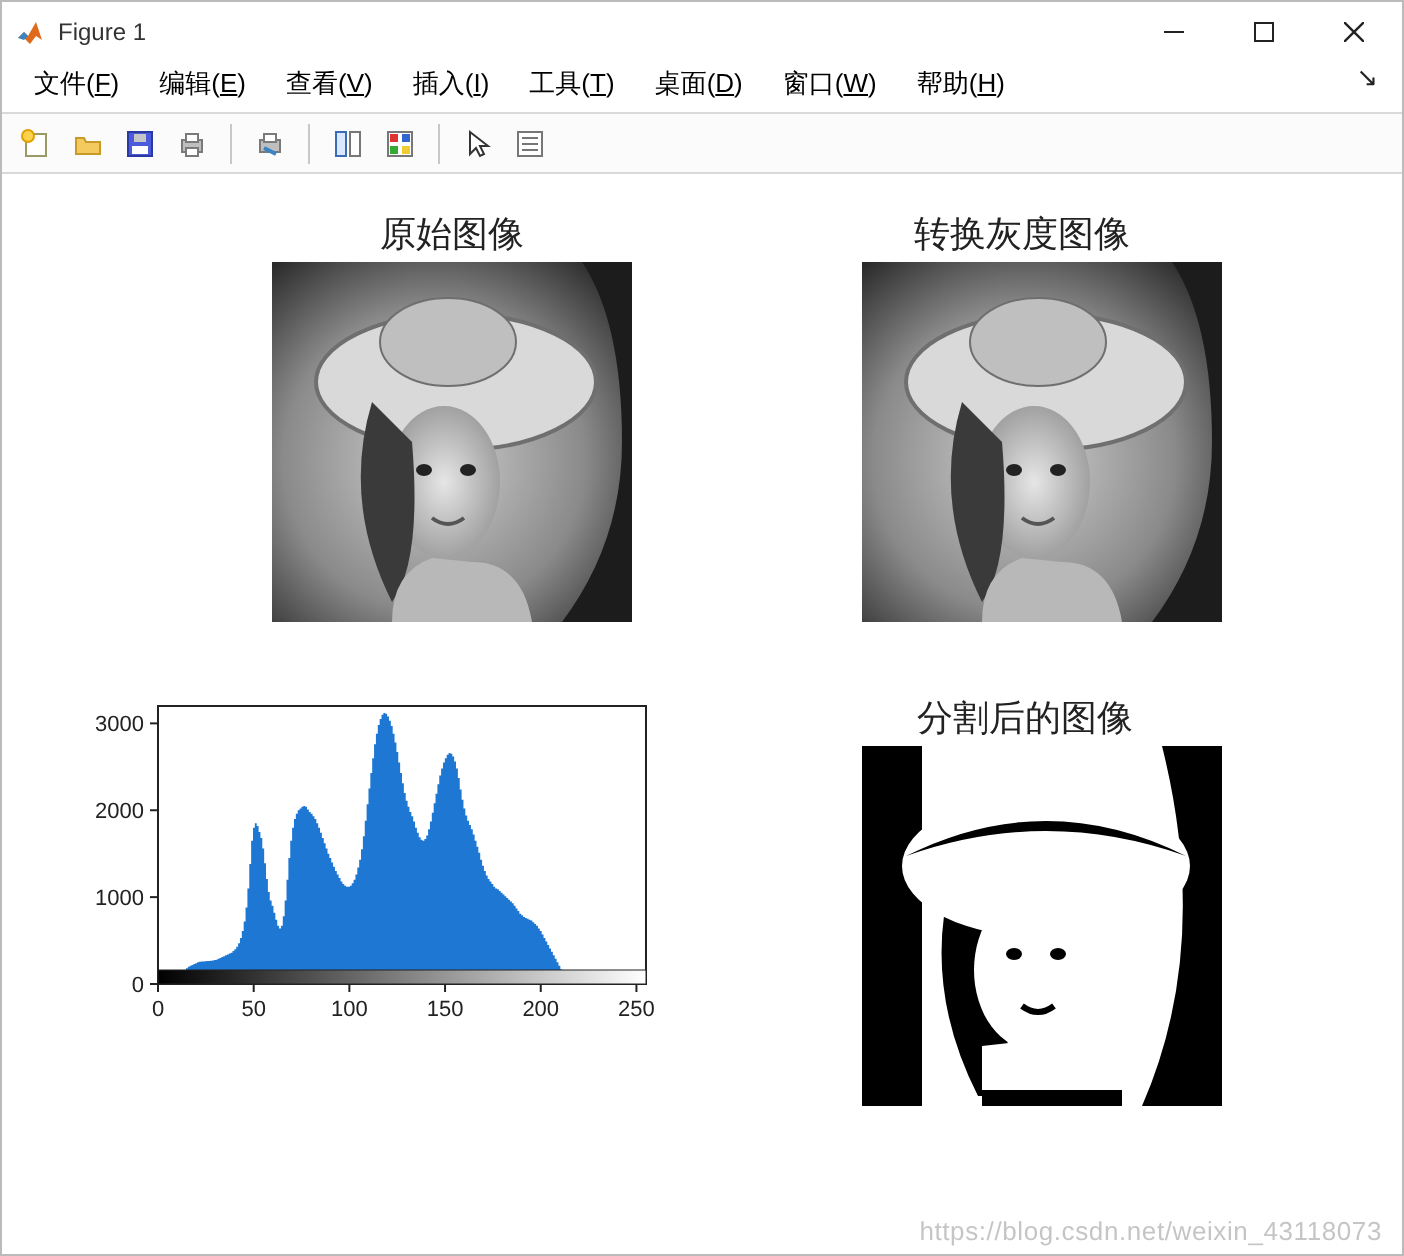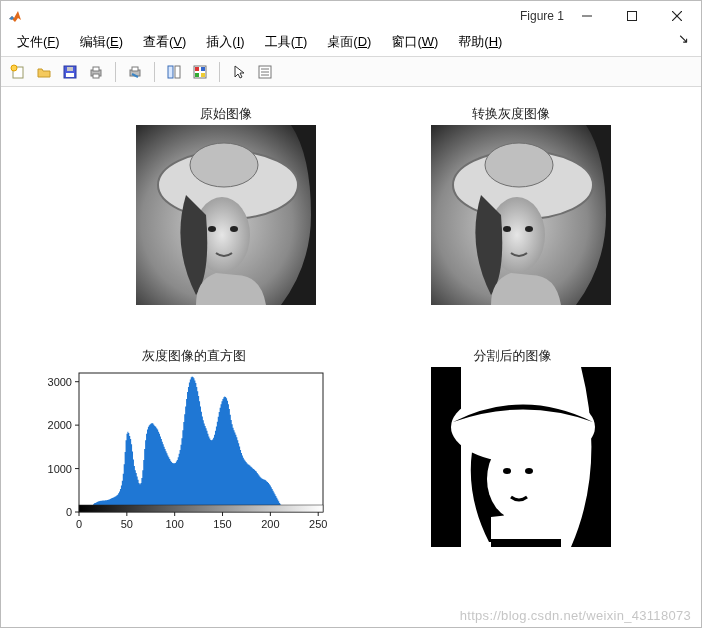--- a/index.html
+++ b/index.html
@@ -1,34 +1,34 @@
 <!DOCTYPE html>
 <html><head>
 <meta charset="utf-8">
 <style>
   * { box-sizing: border-box; margin: 0; padding: 0; }
   body { font-family: "Microsoft YaHei", "SimSun", sans-serif; background: #fff; width: 702px; height: 628px; overflow: hidden; position: relative; }
   .window { width: 702px; height: 628px; border: 1px solid #bbb; background: #fff; display: flex; flex-direction: column; }
   .titlebar { height: 30px; background: #fff; display: flex; align-items: center; padding: 0 2px; font-size: 12px; color: #333; }
   .titlebar .logo { width: 16px; height: 16px; margin: 0 6px 0 4px; display:inline-block; }
   .titlebar .logo svg { display:block; }
-  .titlebar .title { flex: 1; text-align: right; }
+  .titlebar .title { flex: 1; }
   .win-btn { width: 45px; height: 28px; display: flex; align-items: center; justify-content: center; color:#222; }
   .win-btn svg { display:block; }
   .menubar { height: 26px; display: flex; align-items: flex-start; padding: 0 6px; font-size: 13px; color: #000; border-bottom: 1px solid #d9d9d9; }
   .menubar .menu { padding: 2px 10px; cursor: default; }
   .menubar .menu u { text-decoration: underline; }
   .menubar .spacer { flex:1; }
   .menubar .dock { font-size: 13px; color:#222; padding-right:6px; }
   .toolbar { height: 30px; display: flex; align-items: center; padding: 2px 6px; border-bottom: 1px solid #d9d9d9; gap:4px; background:#fbfbfb; }
   .tb-btn { width: 22px; height: 22px; display:flex; align-items:center; justify-content:center; border:1px solid transparent; border-radius:2px; }
   .tb-sep { width:1px; height:20px; background:#c8c8c8; margin:0 4px; }
   .canvas { flex:1; position:relative; background:#fff; }
   .subplot { position:absolute; }
-  .sp-title { text-align:center; font-size:13px; color:#222; margin-bottom:2px; font-family:"SimSun","Microsoft YaHei"; }
+  .sp-title { text-align:center; font-size:18px; color:#222; margin-bottom:2px; font-family:"SimSun","Microsoft YaHei"; }
   .img-box { width:180px; height:180px; background:#888; position:relative; overflow:hidden; }
   .hist-box { width:290px; height:175px; position:relative; }
   .watermark { position:absolute; right:10px; bottom:4px; font-size:13px; color:rgba(150,150,150,0.55); letter-spacing:0.3px; font-family:Arial, sans-serif;text-align:center; }
   .lena { width:100%; height:100%; }
 </style>
 </head>
 <body>
 
 <div class="window">
 
@@ -180,21 +180,20 @@
           <path d="M50 70 Q35 120 60 170 Q75 150 70 90 Z" fill="#3a3a3a"></path>
           <ellipse cx="76" cy="104" rx="4" ry="3" fill="#222"></ellipse>
             <ellipse cx="98" cy="104" rx="4" ry="3" fill="#222"></ellipse>
           <path d="M80 128 Q88 134 96 128" stroke="#555" stroke-width="2" fill="none"></path>
           <path d="M100 150 Q125 150 130 180 L60 180 Q60 155 80 148 Z" fill="#b8b8b8"></path>
         </svg>
       </div>
     </div>
 
     <div class="subplot" style="left:38px; top:260px; width:310px;">
-      <div class="sp-title">灰度图像的直方图</div>
       <div class="hist-box">
         <svg id="hist-svg" width="290" height="175">
             <rect x="40" y="6" width="244" height="139" fill="#fff" stroke="#222"></rect>
             <path d="M40 145 L40 145 L40.93129770992366 145 L40.93129770992366 145 M40.93129770992366 145 L40.93129770992366 145 L41.862595419847324 145 L41.862595419847324 145 M41.86259541984733 145 L41.86259541984733 145 L42.79389312977099 145 L42.79389312977099 145 M42.79389312977099 145 L42.79389312977099 145 L43.725190839694655 145 L43.725190839694655 145 M43.725190839694655 145 L43.725190839694655 144.565625 L44.65648854961832 144.565625 L44.65648854961832 145 M44.65648854961832 145 L44.65648854961832 144.13125 L45.58778625954198 144.13125 L45.58778625954198 145 M45.587786259541986 145 L45.587786259541986 143.696875 L46.51908396946565 143.696875 L46.51908396946565 145 M46.51908396946565 145 L46.51908396946565 143.2625 L47.45038167938931 143.2625 L47.45038167938931 145 M47.45038167938931 145 L47.45038167938931 142.828125 L48.38167938931297 142.828125 L48.38167938931297 145 M48.38167938931298 145 L48.38167938931298 142.39375 L49.31297709923664 142.39375 L49.31297709923664 145 M49.31297709923664 145 L49.31297709923664 141.525 L50.2442748091603 141.525 L50.2442748091603 145 M50.2442748091603 145 L50.2442748091603 140.65625 L51.175572519083964 140.65625 L51.175572519083964 145 M51.17557251908397 145 L51.17557251908397 139.7875 L52.10687022900763 139.7875 L52.10687022900763 145 M52.10687022900763 145 L52.10687022900763 138.91875 L53.038167938931295 138.91875 L53.038167938931295 145 M53.038167938931295 145 L53.038167938931295 138.05 L53.96946564885496 138.05 L53.96946564885496 145 M53.969465648854964 145 L53.969465648854964 137.18125 L54.900763358778626 137.18125 L54.900763358778626 145 M54.900763358778626 145 L54.900763358778626 136.3125 L55.83206106870229 136.3125 L55.83206106870229 145 M55.83206106870229 145 L55.83206106870229 135.878125 L56.76335877862595 135.878125 L56.76335877862595 145 M56.76335877862596 145 L56.76335877862596 135.44375 L57.69465648854962 135.44375 L57.69465648854962 145 M57.69465648854962 145 L57.69465648854962 135.009375 L58.62595419847328 135.009375 L58.62595419847328 145 M58.62595419847328 145 L58.62595419847328 134.575 L59.55725190839694 134.575 L59.55725190839694 145 M59.55725190839695 145 L59.55725190839695 134.140625 L60.48854961832061 134.140625 L60.48854961832061 145 M60.48854961832061 145 L60.48854961832061 133.9234375 L61.41984732824427 133.9234375 L61.41984732824427 145 M61.41984732824427 145 L61.41984732824427 133.793125 L62.351145038167935 133.793125 L62.351145038167935 145 M62.35114503816794 145 L62.35114503816794 133.70625 L63.282442748091604 133.70625 L63.282442748091604 145 M63.282442748091604 145 L63.282442748091604 133.619375 L64.21374045801527 133.619375 L64.21374045801527 145 M64.21374045801527 145 L64.21374045801527 133.5325 L65.14503816793894 133.5325 L65.14503816793894 145 M65.14503816793894 145 L65.14503816793894 133.445625 L66.0763358778626 133.445625 L66.0763358778626 145 M66.07633587786259 145 L66.07633587786259 133.35875 L67.00763358778626 133.35875 L67.00763358778626 145 M67.00763358778626 145 L67.00763358778626 133.271875 L67.93893129770993 133.271875 L67.93893129770993 145 M67.93893129770993 145 L67.93893129770993 133.0546875 L68.8702290076336 133.0546875 L68.8702290076336 145 M68.87022900763358 145 L68.87022900763358 132.8375 L69.80152671755725 132.8375 L69.80152671755725 145 M69.80152671755725 145 L69.80152671755725 132.403125 L70.73282442748092 132.403125 L70.73282442748092 145 M70.73282442748092 145 L70.73282442748092 131.96875 L71.66412213740459 131.96875 L71.66412213740459 145 M71.66412213740458 145 L71.66412213740458 131.534375 L72.59541984732824 131.534375 L72.59541984732824 145 M72.59541984732824 145 L72.59541984732824 131.1 L73.52671755725191 131.1 L73.52671755725191 145 M73.52671755725191 145 L73.52671755725191 130.665625 L74.45801526717558 130.665625 L74.45801526717558 145 M74.45801526717557 145 L74.45801526717557 130.23125 L75.38931297709924 130.23125 L75.38931297709924 145 M75.38931297709924 145 L75.38931297709924 129.796875 L76.3206106870229 129.796875 L76.3206106870229 145 M76.3206106870229 145 L76.3206106870229 129.3625 L77.25190839694658 129.3625 L77.25190839694658 145 M77.25190839694656 145 L77.25190839694656 128.49375 L78.18320610687023 128.49375 L78.18320610687023 145 M78.18320610687023 145 L78.18320610687023 127.625 L79.1145038167939 127.625 L79.1145038167939 145 M79.1145038167939 145 L79.1145038167939 126.321875 L80.04580152671757 126.321875 L80.04580152671757 145 M80.04580152671755 145 L80.04580152671755 124.584375 L80.97709923664122 124.584375 L80.97709923664122 145 M80.97709923664122 145 L80.97709923664122 121.978125 L81.90839694656489 121.978125 L81.90839694656489 145 M81.90839694656489 145 L81.90839694656489 118.503125 L82.83969465648856 118.503125 L82.83969465648856 145 M82.83969465648855 145 L82.83969465648855 113.725 L83.77099236641222 113.725 L83.77099236641222 145 M83.77099236641222 145 L83.77099236641222 106.775 L84.70229007633588 106.775 L84.70229007633588 145 M84.70229007633588 145 L84.70229007633588 97.21875 L85.63358778625955 97.21875 L85.63358778625955 145 M85.63358778625954 145 L85.63358778625954 85.05625 L86.56488549618321 85.05625 L86.56488549618321 145 M86.56488549618321 145 L86.56488549618321 73.328125 L87.49618320610688 73.328125 L87.49618320610688 145 M87.49618320610688 145 L87.49618320610688 66.8125 L88.42748091603055 66.8125 L88.42748091603055 145 M88.42748091603053 145 L88.42748091603053 64.640625 L89.3587786259542 64.640625 L89.3587786259542 145 M89.3587786259542 145 L89.3587786259542 65.94375000000001 L90.29007633587787 65.94375000000001 L90.29007633587787 145 M90.29007633587787 145 L90.29007633587787 68.984375 L91.22137404580154 68.984375 L91.22137404580154 145 M91.22137404580153 145 L91.22137404580153 72.02499999999999 L92.1526717557252 72.02499999999999 L92.1526717557252 145 M92.1526717557252 145 L92.1526717557252 77.2375 L93.08396946564886 77.2375 L93.08396946564886 145 M93.08396946564886 145 L93.08396946564886 84.62187499999999 L94.01526717557253 84.62187499999999 L94.01526717557253 145 M94.01526717557252 145 L94.01526717557252 92.44062500000001 L94.94656488549619 92.44062500000001 L94.94656488549619 145 M94.94656488549617 145 L94.94656488549617 98.95625000000001 L95.87786259541984 98.95625000000001 L95.87786259541984 145 M95.87786259541986 145 L95.87786259541986 103.30000000000001 L96.80916030534353 103.30000000000001 L96.80916030534353 145 M96.80916030534351 145 L96.80916030534351 105.90625 L97.74045801526718 105.90625 L97.74045801526718 145 M97.74045801526717 145 L97.74045801526717 109.38125 L98.67175572519083 109.38125 L98.67175572519083 145 M98.67175572519085 145 L98.67175572519085 112.85624999999999 L99.60305343511452 112.85624999999999 L99.60305343511452 145 M99.6030534351145 145 L99.6030534351145 115.896875 L100.53435114503817 115.896875 L100.53435114503817 145 M100.53435114503816 145 L100.53435114503816 117.2 L101.46564885496183 117.2 L101.46564885496183 145 M101.46564885496184 145 L101.46564885496184 115.896875 L102.39694656488551 115.896875 L102.39694656488551 145 M102.3969465648855 145 L102.3969465648855 111.11875 L103.32824427480917 111.11875 L103.32824427480917 145 M103.32824427480915 145 L103.32824427480915 103.30000000000001 L104.25954198473282 103.30000000000001 L104.25954198473282 145 M104.25954198473282 145 L104.25954198473282 92.875 L105.19083969465649 92.875 L105.19083969465649 145 M105.19083969465649 145 L105.19083969465649 82.015625 L106.12213740458016 82.015625 L106.12213740458016 145 M106.12213740458016 145 L106.12213740458016 73.328125 L107.05343511450383 73.328125 L107.05343511450383 145 M107.05343511450381 145 L107.05343511450381 66.8125 L107.98473282442748 66.8125 L107.98473282442748 145 M107.98473282442748 145 L107.98473282442748 62.46875 L108.91603053435115 62.46875 L108.91603053435115 145 M108.91603053435115 145 L108.91603053435115 59.8625 L109.84732824427482 59.8625 L109.84732824427482 145 M109.8473282442748 145 L109.8473282442748 58.125 L110.77862595419847 58.125 L110.77862595419847 145 M110.77862595419847 145 L110.77862595419847 57.25625000000001 L111.70992366412214 57.25625000000001 L111.70992366412214 145 M111.70992366412214 145 L111.70992366412214 56.3875 L112.64122137404581 56.3875 L112.64122137404581 145 M112.6412213740458 145 L112.6412213740458 55.953125 L113.57251908396947 55.953125 L113.57251908396947 145 M113.57251908396947 145 L113.57251908396947 56.3875 L114.50381679389314 56.3875 L114.50381679389314 145 M114.50381679389312 145 L114.50381679389312 57.690625 L115.43511450381679 57.690625 L115.43511450381679 145 M115.43511450381679 145 L115.43511450381679 58.99374999999999 L116.36641221374046 58.99374999999999 L116.36641221374046 145 M116.36641221374046 145 L116.36641221374046 59.8625 L117.29770992366413 59.8625 L117.29770992366413 145 M117.29770992366412 145 L117.29770992366412 61.16562499999999 L118.22900763358778 61.16562499999999 L118.22900763358778 145 M118.22900763358778 145 L118.22900763358778 62.46875 L119.16030534351145 62.46875 L119.16030534351145 145 M119.16030534351145 145 L119.16030534351145 64.640625 L120.09160305343512 64.640625 L120.09160305343512 145 M120.09160305343511 145 L120.09160305343511 66.8125 L121.02290076335878 66.8125 L121.02290076335878 145 M121.02290076335878 145 L121.02290076335878 69.41875 L121.95419847328245 69.41875 L121.95419847328245 145 M121.95419847328245 145 L121.95419847328245 72.02499999999999 L122.88549618320612 72.02499999999999 L122.88549618320612 145 M122.8854961832061 145 L122.8854961832061 74.63125000000001 L123.81679389312977 74.63125000000001 L123.81679389312977 145 M123.81679389312977 145 L123.81679389312977 77.2375 L124.74809160305344 77.2375 L124.74809160305344 145 M124.74809160305344 145 L124.74809160305344 79.84375 L125.67938931297711 79.84375 L125.67938931297711 145 M125.6793893129771 145 L125.6793893129771 82.015625 L126.61068702290076 82.015625 L126.61068702290076 145 M126.61068702290076 145 L126.61068702290076 84.1875 L127.54198473282443 84.1875 L127.54198473282443 145 M127.54198473282443 145 L127.54198473282443 86.359375 L128.4732824427481 86.359375 L128.4732824427481 145 M128.4732824427481 145 L128.4732824427481 88.53125 L129.40458015267174 88.53125 L129.40458015267174 145 M129.40458015267177 145 L129.40458015267177 90.26875000000001 L130.33587786259542 90.26875000000001 L130.33587786259542 145 M130.33587786259542 145 L130.33587786259542 92.00625 L131.26717557251908 92.00625 L131.26717557251908 145 M131.26717557251908 145 L131.26717557251908 93.74375 L132.19847328244273 93.74375 L132.19847328244273 145 M132.19847328244276 145 L132.19847328244276 95.046875 L133.12977099236642 95.046875 L133.12977099236642 145 M133.12977099236642 145 L133.12977099236642 95.915625 L134.06106870229007 95.915625 L134.06106870229007 145 M134.06106870229007 145 L134.06106870229007 96.35 L134.99236641221373 96.35 L134.99236641221373 145 M134.99236641221376 145 L134.99236641221376 96.35 L135.9236641221374 96.35 L135.9236641221374 145 M135.9236641221374 145 L135.9236641221374 95.915625 L136.85496183206106 95.915625 L136.85496183206106 145 M136.85496183206106 145 L136.85496183206106 94.61250000000001 L137.78625954198472 94.61250000000001 L137.78625954198472 145 M137.78625954198475 145 L137.78625954198475 92.875 L138.7175572519084 92.875 L138.7175572519084 145 M138.7175572519084 145 L138.7175572519084 90.26875000000001 L139.64885496183206 90.26875000000001 L139.64885496183206 145 M139.64885496183206 145 L139.64885496183206 86.79374999999999 L140.5801526717557 86.79374999999999 L140.5801526717557 145 M140.58015267175574 145 L140.58015267175574 82.884375 L141.5114503816794 82.884375 L141.5114503816794 145 M141.5114503816794 145 L141.5114503816794 77.671875 L142.44274809160305 77.671875 L142.44274809160305 145 M142.44274809160305 145 L142.44274809160305 71.15625 L143.3740458015267 71.15625 L143.3740458015267 145 M143.37404580152673 145 L143.37404580152673 63.33749999999999 L144.3053435114504 63.33749999999999 L144.3053435114504 145 M144.3053435114504 145 L144.3053435114504 55.08437500000001 L145.23664122137404 55.08437500000001 L145.23664122137404 145 M145.23664122137404 145 L145.23664122137404 47.265625 L146.1679389312977 47.265625 L146.1679389312977 145 M146.16793893129773 145 L146.16793893129773 39.44687499999999 L147.09923664122138 39.44687499999999 L147.09923664122138 145 M147.09923664122135 145 L147.09923664122135 32.0625 L148.030534351145 32.0625 L148.030534351145 145 M148.03053435114504 145 L148.03053435114504 25.112499999999997 L148.9618320610687 25.112499999999997 L148.9618320610687 145 M148.96183206106872 145 L148.96183206106872 19.89999999999999 L149.89312977099237 19.89999999999999 L149.89312977099237 145 M149.89312977099235 145 L149.89312977099235 15.556250000000006 L150.824427480916 15.556250000000006 L150.824427480916 145 M150.82442748091603 145 L150.82442748091603 12.515625 L151.75572519083968 12.515625 L151.75572519083968 145 M151.7557251908397 145 L151.7557251908397 10.34375 L152.68702290076337 10.34375 L152.68702290076337 145 M152.68702290076334 145 L152.68702290076334 9.474999999999994 L153.618320610687 9.474999999999994 L153.618320610687 145 M153.61832061068702 145 L153.61832061068702 9.909374999999983 L154.54961832061068 9.909374999999983 L154.54961832061068 145 M154.5496183206107 145 L154.5496183206107 11.212500000000006 L155.48091603053436 11.212500000000006 L155.48091603053436 145 M155.48091603053433 145 L155.48091603053433 13.384375000000006 L156.412213740458 13.384375000000006 L156.412213740458 145 M156.41221374045801 145 L156.41221374045801 15.990624999999994 L157.34351145038167 15.990624999999994 L157.34351145038167 145 M157.3435114503817 145 L157.3435114503817 19.89999999999999 L158.27480916030535 19.89999999999999 L158.27480916030535 145 M158.27480916030532 145 L158.27480916030532 24.24374999999999 L159.20610687022898 24.24374999999999 L159.20610687022898 145 M159.206106870229 145 L159.206106870229 29.02187500000001 L160.13740458015266 29.02187500000001 L160.13740458015266 145 M160.1374045801527 145 L160.1374045801527 34.234375 L161.06870229007635 34.234375 L161.06870229007635 145 M161.06870229007632 145 L161.06870229007632 39.44687499999999 L161.99999999999997 39.44687499999999 L161.99999999999997 145 M162 145 L162 44.659375 L162.93129770992365 44.659375 L162.93129770992365 145 M162.93129770992368 145 L162.93129770992368 49.4375 L163.86259541984734 49.4375 L163.86259541984734 145 M163.8625954198473 145 L163.8625954198473 53.346875 L164.79389312977096 53.346875 L164.79389312977096 145 M164.793893129771 145 L164.793893129771 56.3875 L165.72519083969465 56.3875 L165.72519083969465 145 M165.72519083969468 145 L165.72519083969468 58.99374999999999 L166.65648854961833 58.99374999999999 L166.65648854961833 145 M166.6564885496183 145 L166.6564885496183 61.16562499999999 L167.58778625954196 61.16562499999999 L167.58778625954196 145 M167.58778625954199 145 L167.58778625954199 63.77187500000001 L168.51908396946564 63.77187500000001 L168.51908396946564 145 M168.51908396946564 145 L168.51908396946564 66.8125 L169.4503816793893 66.8125 L169.4503816793893 145 M169.45038167938932 145 L169.45038167938932 69.41875 L170.38167938931298 69.41875 L170.38167938931298 145 M170.38167938931298 145 L170.38167938931298 71.590625 L171.31297709923663 71.590625 L171.31297709923663 145 M171.31297709923663 145 L171.31297709923663 72.89375 L172.2442748091603 72.89375 L172.2442748091603 145 M172.24427480916032 145 L172.24427480916032 73.328125 L173.17557251908397 73.328125 L173.17557251908397 145 M173.17557251908397 145 L173.17557251908397 72.45937500000001 L174.10687022900763 72.45937500000001 L174.10687022900763 145 M174.10687022900763 145 L174.10687022900763 70.721875 L175.03816793893128 70.721875 L175.03816793893128 145 M175.0381679389313 145 L175.0381679389313 67.68124999999999 L175.96946564885496 67.68124999999999 L175.96946564885496 145 M175.96946564885496 145 L175.96946564885496 63.77187500000001 L176.90076335877862 63.77187500000001 L176.90076335877862 145 M176.90076335877862 145 L176.90076335877862 59.42812500000001 L177.83206106870227 59.42812500000001 L177.83206106870227 145 M177.8320610687023 145 L177.8320610687023 54.64999999999999 L178.76335877862596 54.64999999999999 L178.76335877862596 145 M178.76335877862596 145 L178.76335877862596 49.871875 L179.6946564885496 49.871875 L179.6946564885496 145 M179.6946564885496 145 L179.6946564885496 45.09375 L180.62595419847327 45.09375 L180.62595419847327 145 M180.6259541984733 145 L180.6259541984733 40.75 L181.55725190839695 40.75 L181.55725190839695 145 M181.55725190839695 145 L181.55725190839695 37.27499999999999 L182.4885496183206 37.27499999999999 L182.4885496183206 145 M182.4885496183206 145 L182.4885496183206 34.234375 L183.41984732824426 34.234375 L183.41984732824426 145 M183.4198473282443 145 L183.4198473282443 32.0625 L184.35114503816794 32.0625 L184.35114503816794 145 M184.35114503816794 145 L184.35114503816794 30.325000000000003 L185.2824427480916 30.325000000000003 L185.2824427480916 145 M185.2824427480916 145 L185.2824427480916 29.456249999999997 L186.21374045801525 29.456249999999997 L186.21374045801525 145 M186.21374045801528 145 L186.21374045801528 29.890625 L187.14503816793894 29.890625 L187.14503816793894 145 M187.14503816793894 145 L187.14503816793894 31.19375000000001 L188.0763358778626 31.19375000000001 L188.0763358778626 145 M188.0763358778626 145 L188.0763358778626 33.8 L189.00763358778624 33.8 L189.00763358778624 145 M189.00763358778624 145 L189.00763358778624 37.27499999999999 L189.9389312977099 37.27499999999999 L189.9389312977099 145 M189.93893129770993 145 L189.93893129770993 42.05312500000001 L190.87022900763358 42.05312500000001 L190.87022900763358 145 M190.87022900763358 145 L190.87022900763358 47.7 L191.80152671755724 47.7 L191.80152671755724 145 M191.80152671755724 145 L191.80152671755724 52.91250000000001 L192.7328244274809 52.91250000000001 L192.7328244274809 145 M192.73282442748092 145 L192.73282442748092 57.25625000000001 L193.66412213740458 57.25625000000001 L193.66412213740458 145 M193.66412213740458 145 L193.66412213740458 60.73125 L194.59541984732823 60.73125 L194.59541984732823 145 M194.59541984732823 145 L194.59541984732823 63.33749999999999 L195.52671755725189 63.33749999999999 L195.52671755725189 145 M195.5267175572519 145 L195.5267175572519 65.50937499999999 L196.45801526717557 65.50937499999999 L196.45801526717557 145 M196.45801526717557 145 L196.45801526717557 67.68124999999999 L197.38931297709922 67.68124999999999 L197.38931297709922 145 M197.38931297709922 145 L197.38931297709922 70.28750000000001 L198.32061068702288 70.28750000000001 L198.32061068702288 145 M198.3206106870229 145 L198.3206106870229 73.328125 L199.25190839694656 73.328125 L199.25190839694656 145 M199.25190839694656 145 L199.25190839694656 76.36874999999999 L200.18320610687022 76.36874999999999 L200.18320610687022 145 M200.18320610687022 145 L200.18320610687022 79.409375 L201.11450381679387 79.409375 L201.11450381679387 145 M201.1145038167939 145 L201.1145038167939 82.884375 L202.04580152671755 82.884375 L202.04580152671755 145 M202.04580152671755 145 L202.04580152671755 85.92500000000001 L202.9770992366412 85.92500000000001 L202.9770992366412 145 M202.9770992366412 145 L202.9770992366412 88.53125 L203.90839694656486 88.53125 L203.90839694656486 145 M203.9083969465649 145 L203.9083969465649 90.703125 L204.83969465648855 90.703125 L204.83969465648855 145 M204.83969465648855 145 L204.83969465648855 92.44062500000001 L205.7709923664122 92.44062500000001 L205.7709923664122 145 M205.7709923664122 145 L205.7709923664122 93.74375 L206.70229007633586 93.74375 L206.70229007633586 145 M206.70229007633588 145 L206.70229007633588 95.046875 L207.63358778625954 95.046875 L207.63358778625954 145 M207.63358778625954 145 L207.63358778625954 96.35 L208.5648854961832 96.35 L208.5648854961832 145 M208.5648854961832 145 L208.5648854961832 97.21875 L209.49618320610685 97.21875 L209.49618320610685 145 M209.49618320610688 145 L209.49618320610688 97.65312499999999 L210.42748091603053 97.65312499999999 L210.42748091603053 145 M210.42748091603053 145 L210.42748091603053 98.521875 L211.3587786259542 98.521875 L211.3587786259542 145 M211.3587786259542 145 L211.3587786259542 99.390625 L212.29007633587784 99.390625 L212.29007633587784 145 M212.29007633587787 145 L212.29007633587787 100.259375 L213.22137404580153 100.259375 L213.22137404580153 145 M213.22137404580153 145 L213.22137404580153 101.12812500000001 L214.15267175572518 101.12812500000001 L214.15267175572518 145 M214.15267175572518 145 L214.15267175572518 101.99687499999999 L215.08396946564883 101.99687499999999 L215.08396946564883 145 M215.08396946564886 145 L215.08396946564886 102.865625 L216.01526717557252 102.865625 L216.01526717557252 145 M216.01526717557252 145 L216.01526717557252 103.734375 L216.94656488549617 103.734375 L216.94656488549617 145 M216.94656488549617 145 L216.94656488549617 104.603125 L217.87786259541983 104.603125 L217.87786259541983 145 M217.87786259541986 145 L217.87786259541986 105.90625 L218.8091603053435 105.90625 L218.8091603053435 145 M218.8091603053435 145 L218.8091603053435 107.209375 L219.74045801526717 107.209375 L219.74045801526717 145 M219.74045801526717 145 L219.74045801526717 108.51249999999999 L220.67175572519082 108.51249999999999 L220.67175572519082 145 M220.67175572519085 145 L220.67175572519085 109.81562500000001 L221.6030534351145 109.81562500000001 L221.6030534351145 145 M221.6030534351145 145 L221.6030534351145 110.68437499999999 L222.53435114503816 110.68437499999999 L222.53435114503816 145 M222.53435114503816 145 L222.53435114503816 111.553125 L223.4656488549618 111.553125 L223.4656488549618 145 M223.46564885496184 145 L223.46564885496184 111.98750000000001 L224.3969465648855 111.98750000000001 L224.3969465648855 145 M224.3969465648855 145 L224.3969465648855 112.421875 L225.32824427480915 112.421875 L225.32824427480915 145 M225.32824427480915 145 L225.32824427480915 112.85624999999999 L226.2595419847328 112.85624999999999 L226.2595419847328 145 M226.25954198473283 145 L226.25954198473283 113.290625 L227.1908396946565 113.290625 L227.1908396946565 145 M227.1908396946565 145 L227.1908396946565 114.159375 L228.12213740458014 114.159375 L228.12213740458014 145 M228.12213740458014 145 L228.12213740458014 115.028125 L229.0534351145038 115.028125 L229.0534351145038 145 M229.05343511450383 145 L229.05343511450383 115.896875 L229.98473282442748 115.896875 L229.98473282442748 145 M229.98473282442748 145 L229.98473282442748 117.2 L230.91603053435114 117.2 L230.91603053435114 145 M230.91603053435114 145 L230.91603053435114 118.503125 L231.8473282442748 118.503125 L231.8473282442748 145 M231.84732824427482 145 L231.84732824427482 120.240625 L232.77862595419847 120.240625 L232.77862595419847 145 M232.77862595419847 145 L232.77862595419847 121.978125 L233.70992366412213 121.978125 L233.70992366412213 145 M233.70992366412213 145 L233.70992366412213 123.715625 L234.64122137404578 123.715625 L234.64122137404578 145 M234.6412213740458 145 L234.6412213740458 125.453125 L235.57251908396947 125.453125 L235.57251908396947 145 M235.57251908396947 145 L235.57251908396947 127.190625 L236.50381679389312 127.190625 L236.50381679389312 145 M236.50381679389312 145 L236.50381679389312 128.928125 L237.43511450381678 128.928125 L237.43511450381678 145 M237.4351145038168 145 L237.4351145038168 130.665625 L238.36641221374046 130.665625 L238.36641221374046 145 M238.36641221374046 145 L238.36641221374046 132.403125 L239.29770992366412 132.403125 L239.29770992366412 145 M239.29770992366412 145 L239.29770992366412 134.140625 L240.22900763358777 134.140625 L240.22900763358777 145 M240.2290076335878 145 L240.2290076335878 135.878125 L241.16030534351145 135.878125 L241.16030534351145 145 M241.16030534351145 145 L241.16030534351145 137.615625 L242.0916030534351 137.615625 L242.0916030534351 145 M242.0916030534351 145 L242.0916030534351 138.91875 L243.02290076335876 138.91875 L243.02290076335876 145 M243.0229007633588 145 L243.0229007633588 140.135 L243.95419847328245 140.135 L243.95419847328245 145 M243.95419847328245 145 L243.95419847328245 141.090625 L244.8854961832061 141.090625 L244.8854961832061 145 M244.8854961832061 145 L244.8854961832061 141.8725 L245.81679389312976 141.8725 L245.81679389312976 145 M245.81679389312978 145 L245.81679389312978 142.480625 L246.74809160305344 142.480625 L246.74809160305344 145 M246.74809160305344 145 L246.74809160305344 143.001875 L247.6793893129771 143.001875 L247.6793893129771 145 M247.6793893129771 145 L247.6793893129771 143.43625 L248.61068702290075 143.43625 L248.61068702290075 145 M248.61068702290078 145 L248.61068702290078 143.78375 L249.54198473282443 143.78375 L249.54198473282443 145 M249.54198473282443 145 L249.54198473282443 144.044375 L250.4732824427481 144.044375 L250.4732824427481 145 M250.4732824427481 145 L250.4732824427481 144.2615625 L251.40458015267174 144.2615625 L251.40458015267174 145 M251.40458015267174 145 L251.40458015267174 144.4353125 L252.3358778625954 144.4353125 L252.3358778625954 145 M252.33587786259542 145 L252.33587786259542 144.565625 L253.26717557251908 144.565625 L253.26717557251908 145 M253.26717557251908 145 L253.26717557251908 144.6525 L254.19847328244273 144.6525 L254.19847328244273 145 M254.19847328244273 145 L254.19847328244273 144.739375 L255.1297709923664 144.739375 L255.1297709923664 145 M255.12977099236642 145 L255.12977099236642 144.7828125 L256.0610687022901 144.7828125 L256.0610687022901 145 M256.0610687022901 145 L256.0610687022901 144.82625 L256.99236641221376 144.82625 L256.99236641221376 145 M256.99236641221376 145 L256.99236641221376 144.8696875 L257.92366412213744 144.8696875 L257.92366412213744 145 M257.92366412213744 145 L257.92366412213744 144.913125 L258.8549618320611 144.913125 L258.8549618320611 145 M258.85496183206106 145 L258.85496183206106 144.913125 L259.78625954198475 144.913125 L259.78625954198475 145 M259.7862595419847 145 L259.7862595419847 144.9565625 L260.7175572519084 144.9565625 L260.7175572519084 145 M260.7175572519084 145 L260.7175572519084 144.9565625 L261.64885496183206 144.9565625 L261.64885496183206 145 M261.64885496183206 145 L261.64885496183206 144.9565625 L262.58015267175574 144.9565625 L262.58015267175574 145 M262.58015267175574 145 L262.58015267175574 144.9565625 L263.5114503816794 144.9565625 L263.5114503816794 145 M263.5114503816794 145 L263.5114503816794 145 L264.4427480916031 145 L264.4427480916031 145 M264.44274809160305 145 L264.44274809160305 145 L265.37404580152673 145 L265.37404580152673 145 M265.3740458015267 145 L265.3740458015267 145 L266.30534351145036 145 L266.30534351145036 145 M266.30534351145036 145 L266.30534351145036 145 L267.23664122137404 145 L267.23664122137404 145 M267.23664122137404 145 L267.23664122137404 145 L268.1679389312977 145 L268.1679389312977 145 M268.1679389312977 145 L268.1679389312977 145 L269.0992366412214 145 L269.0992366412214 145 M269.0992366412214 145 L269.0992366412214 145 L270.0305343511451 145 L270.0305343511451 145 M270.03053435114504 145 L270.03053435114504 145 L270.9618320610687 145 L270.9618320610687 145 M270.96183206106866 145 L270.96183206106866 145 L271.89312977099235 145 L271.89312977099235 145 M271.89312977099235 145 L271.89312977099235 145 L272.82442748091603 145 L272.82442748091603 145 M272.82442748091603 145 L272.82442748091603 145 L273.7557251908397 145 L273.7557251908397 145 M273.7557251908397 145 L273.7557251908397 145 L274.6870229007634 145 L274.6870229007634 145 M274.6870229007634 145 L274.6870229007634 145 L275.6183206106871 145 L275.6183206106871 145 M275.618320610687 145 L275.618320610687 145 L276.5496183206107 145 L276.5496183206107 145 M276.54961832061065 145 L276.54961832061065 145 L277.48091603053433 145 L277.48091603053433 145 M277.48091603053433 145 L277.48091603053433 145 L278.412213740458 145 L278.412213740458 145 M278.412213740458 145 L278.412213740458 145 L279.3435114503817 145 L279.3435114503817 145 M279.3435114503817 145 L279.3435114503817 145 L280.2748091603054 145 L280.2748091603054 145 M280.2748091603054 145 L280.2748091603054 145 L281.20610687022906 145 L281.20610687022906 145 M281.206106870229 145 L281.206106870229 145 L282.1374045801527 145 L282.1374045801527 145 M282.13740458015263 145 L282.13740458015263 145 L283.0687022900763 145 L283.0687022900763 145 M283.0687022900763 145 L283.0687022900763 145 L284 145 L284 145 " fill="#1f77d4" stroke="none"></path>
             <line x1="40" y1="145" x2="36" y2="145" stroke="#222"></line>
             <text x="33" y="149" font-size="11" text-anchor="end" fill="#222">0</text>
             <line x1="40" y1="101.5625" x2="36" y2="101.5625" stroke="#222"></line>
             <text x="33" y="105.5625" font-size="11" text-anchor="end" fill="#222">1000</text>
             <line x1="40" y1="58.125" x2="36" y2="58.125" stroke="#222"></line>
             <text x="33" y="62.125" font-size="11" text-anchor="end" fill="#222">2000</text>

